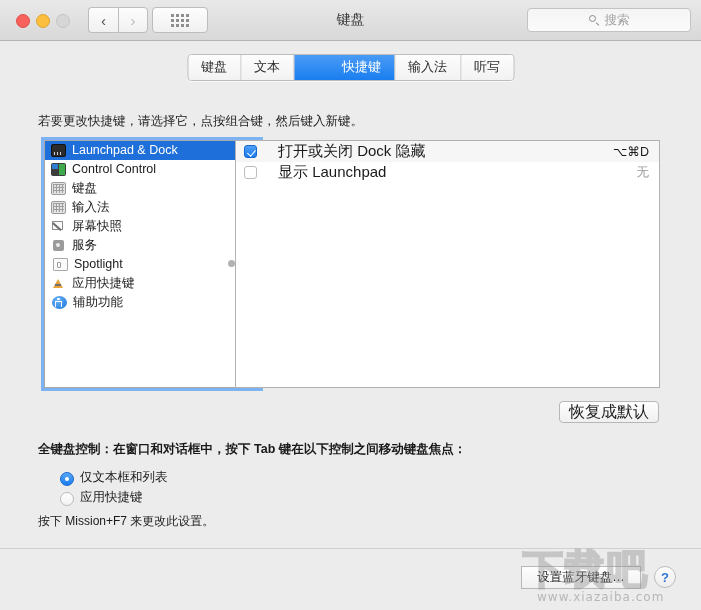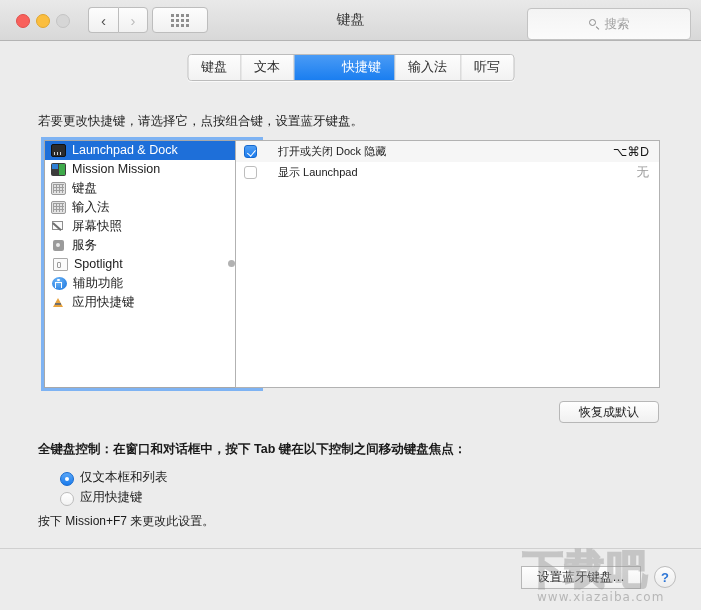--- a/index.html
+++ b/index.html
@@ -84,21 +84,21 @@
     width: 701px;
     text-align: center;
     font-size: 14px;
     color: #3a3a3a;
     font-weight: 500;
   }
 
   #searchfield {
     position: absolute;
     right: 10px; top: 8px;
-    width: 164px; height: 32px;
+    width: 164px; height: 24px;
     background: linear-gradient(to bottom, #f4f4f4, #fbfbfb);
     border: 1px solid #c3c3c3;
     border-radius: 4px;
     box-sizing: border-box;
     display: flex; align-items: center; justify-content: center;
   }
   #search-icon {
     width: 11px; height: 11px;
     margin-right: 5px;
     position: relative;
@@ -390,41 +390,41 @@
     border-right: 1.8px solid #fff;
     border-bottom: 1.8px solid #fff;
     transform: rotate(40deg);
   }
   .sc-check.off {
     background: #ffffff;
     border: 1px solid #bdbdbd;
   }
   .sc-name {
     margin-left: 21px;
-    font-size: 11px;
+    font-size: 15px;
     color: #1a1a1a;
     flex: 1 1 auto;
   }
   .sc-key {
     font-size: 12.5px;
     color: #1a1a1a;
     text-align: right;
   }
   .sc-key.none { color: #9b9b9b; }
 
   #restore-button {
     position: absolute;
     left: 559px; top: 401px;
     width: 100px; height: 22px;
     background: linear-gradient(to bottom, #fefefe, #f0f0f0);
     border: 1px solid #b7b7b7;
     border-radius: 4px;
     box-sizing: border-box;
     display: flex; align-items: center; justify-content: center;
-    font-size: 12px;
+    font-size: 16px;
     color: #1c1c1c;
   }
 
   #fullkb-label {
     position: absolute;
     left: 38px; top: 441px;
     font-size: 12.5px;
     color: #1a1a1a;
     font-weight: bold;
     white-space: nowrap;
@@ -571,30 +571,30 @@
   <div id="tabbar">
     <div id="tabs">
       <div class="tab">键盘</div>
       <div class="tab">文本</div>
       <div class="tab selected">快捷键</div>
       <div class="tab">输入法</div>
       <div class="tab">听写</div>
     </div>
   </div>
 
-  <div id="instruction">若要更改快捷键，请选择它，点按组合键，设置蓝牙键盘。</div>
+  <div id="instruction">若要更改快捷键，请选择它，点按组合键，然后键入新键。</div>
 
   <div id="sidebar">
     <div class="side-item selected">
       <span class="side-icon ic-dock"></span>
       <span class="side-label">Launchpad &amp; Dock</span>
     </div>
     <div class="side-item">
       <span class="side-icon ic-mission"></span>
-      <span class="side-label">Mission Mission</span>
+      <span class="side-label">Control Control</span>
     </div>
     <div class="side-item">
       <span class="side-icon ic-keyboard"></span>
       <span class="side-label">键盘</span>
     </div>
     <div class="side-item">
       <span class="side-icon ic-keyboard"></span>
       <span class="side-label">输入法</span>
     </div>
     <div class="side-item">
@@ -603,26 +603,26 @@
     </div>
     <div class="side-item">
       <span class="side-icon ic-gear"></span>
       <span class="side-label">服务</span>
     </div>
     <div class="side-item">
       <span class="side-icon ic-doc"></span>
       <span class="side-label">Spotlight</span>
     </div>
     <div class="side-item">
+      <span class="side-icon ic-appshort"></span>
+      <span class="side-label">应用快捷键</span>
+    </div>
+    <div class="side-item">
       <span class="side-icon ic-access"></span>
       <span class="side-label">辅助功能</span>
-    </div>
-    <div class="side-item">
-      <span class="side-icon ic-appshort"></span>
-      <span class="side-label">应用快捷键</span>
     </div>
   </div>
 
   <div id="splitter-dot"></div>
 
   <div id="shortcut-panel">
     <div class="sc-row alt">
       <span class="sc-check on"></span>
       <span class="sc-name">打开或关闭 Dock 隐藏</span>
       <span class="sc-key">⌥⌘D</span>

